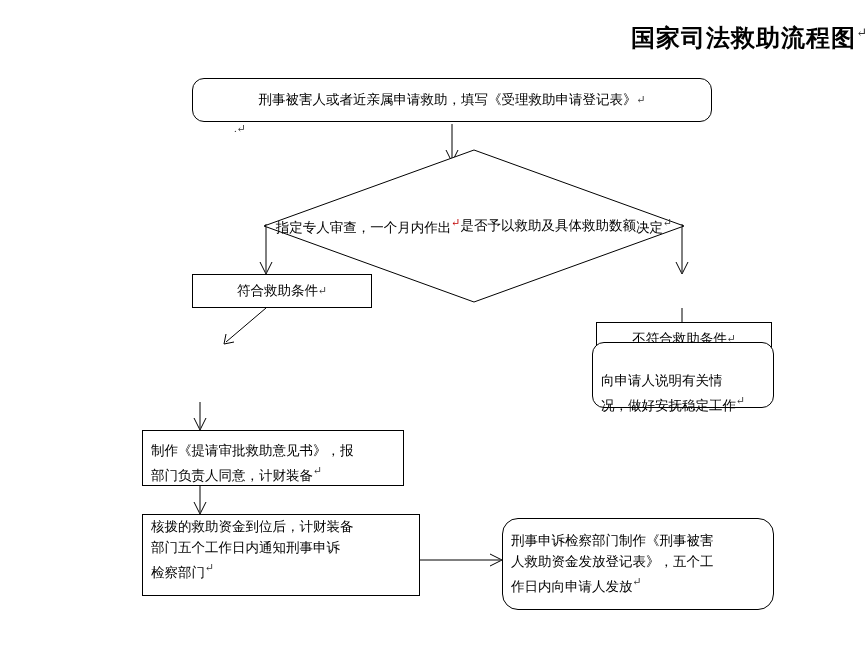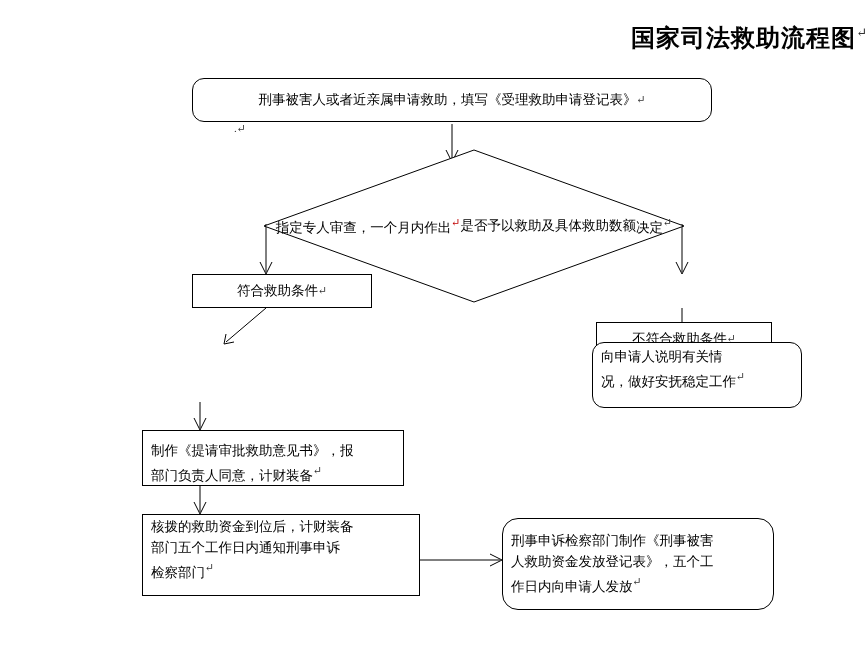--- a/index.html
+++ b/index.html
@@ -162,21 +162,21 @@
     <span>符合救助条件</span>
       <span class="mk">↵</span>
   </div>
 
   <div class="node centerbox" style="left:596px; top:274px; width:176px; height:34px;margin-top:48px;">
     <span>不符合救助条件</span>
       <span class="mk">↵</span>
   </div>
 
 
-  <div class="node rounded left-align" style="left:592px; top:342px; width:210px; height:66px; padding-top:4px;">
+  <div class="node rounded left-align" style="left:592px; top:342px; width:182px; height:66px; padding-top:28px;">
     <div><span>向申请人说明有关情</span></div>
     <div><span>况，做好安抚稳定工作</span><span class="mk">↵</span></div>
   </div>
 
   <div class="node left-align" style="left:142px; top:430px; width:262px; height:56px; padding-top:10px;">
     <div><span>制作《提请审批救助意见书》，报</span></div>
     <div><span>部门负责人同意，计财装备</span><span class="mk">↵</span></div>
   </div>
 
   <div class="node left-align" style="left:142px; top:514px; width:278px; height:82px; padding-top:2px;">

